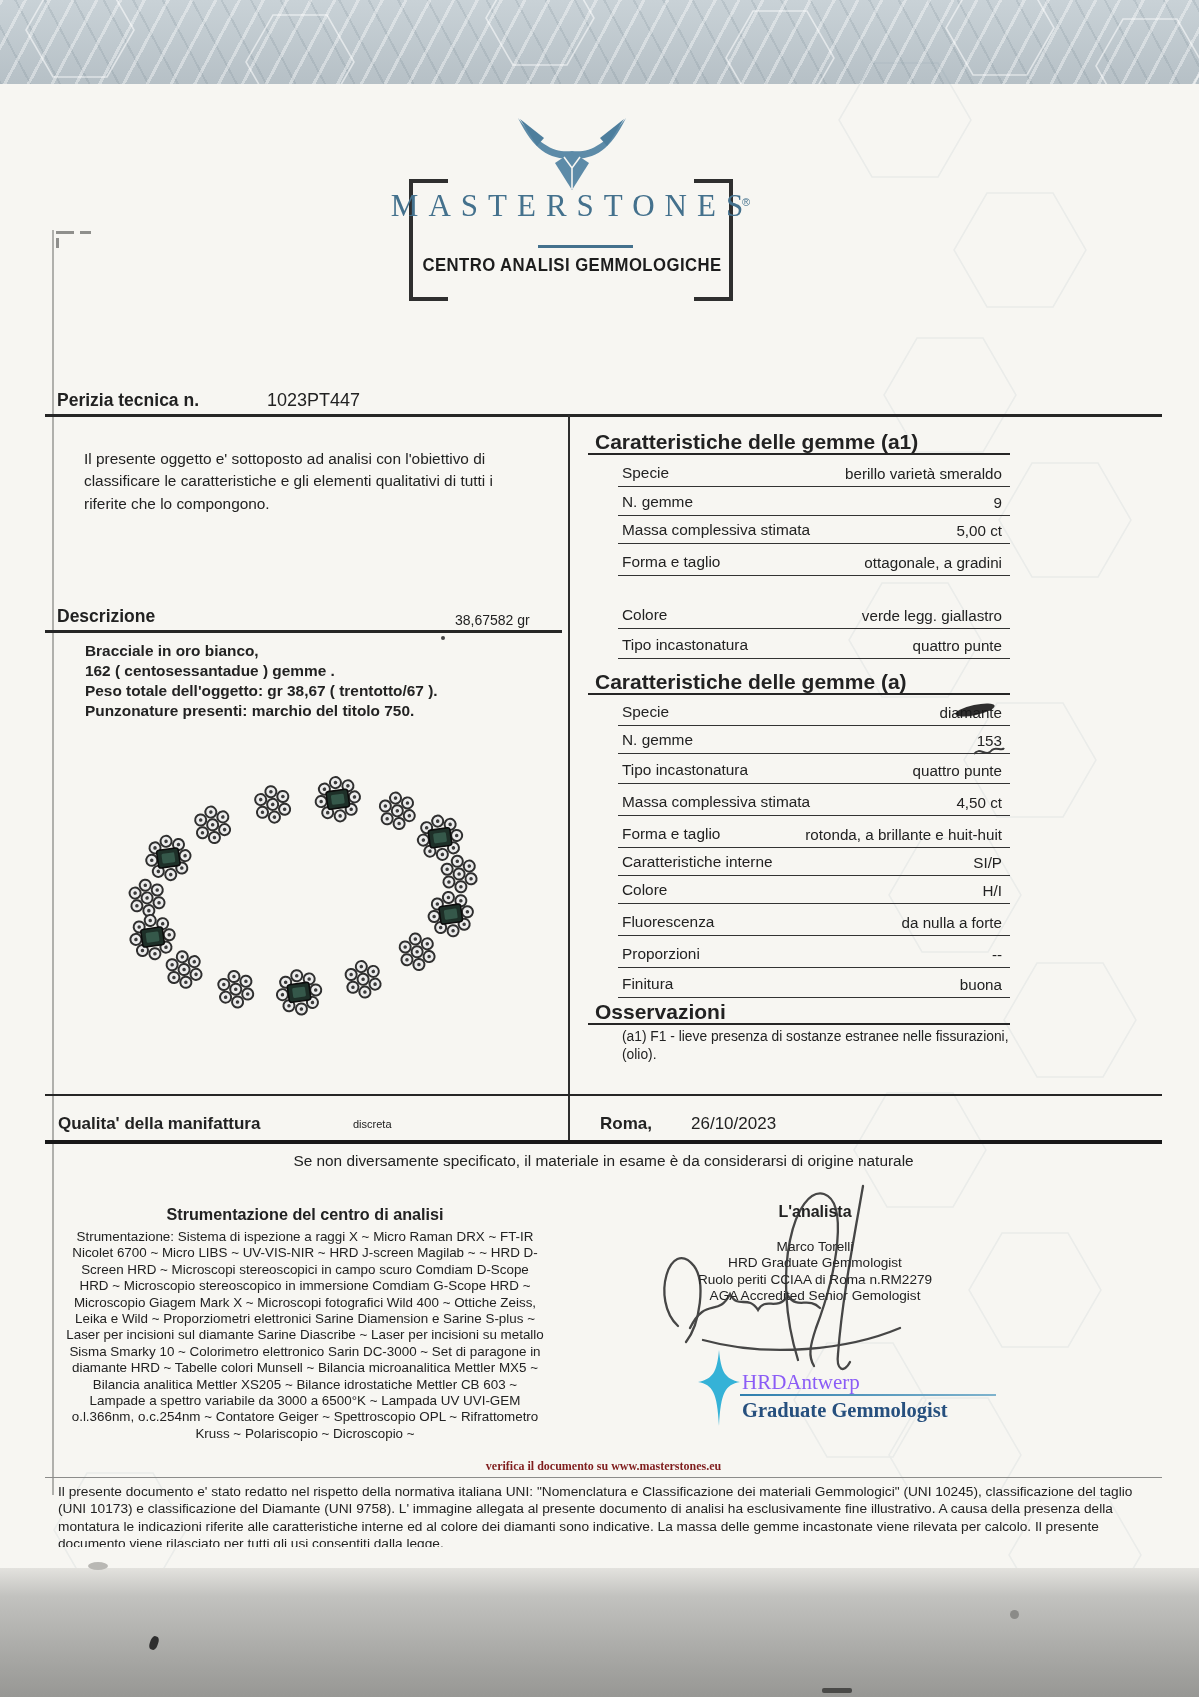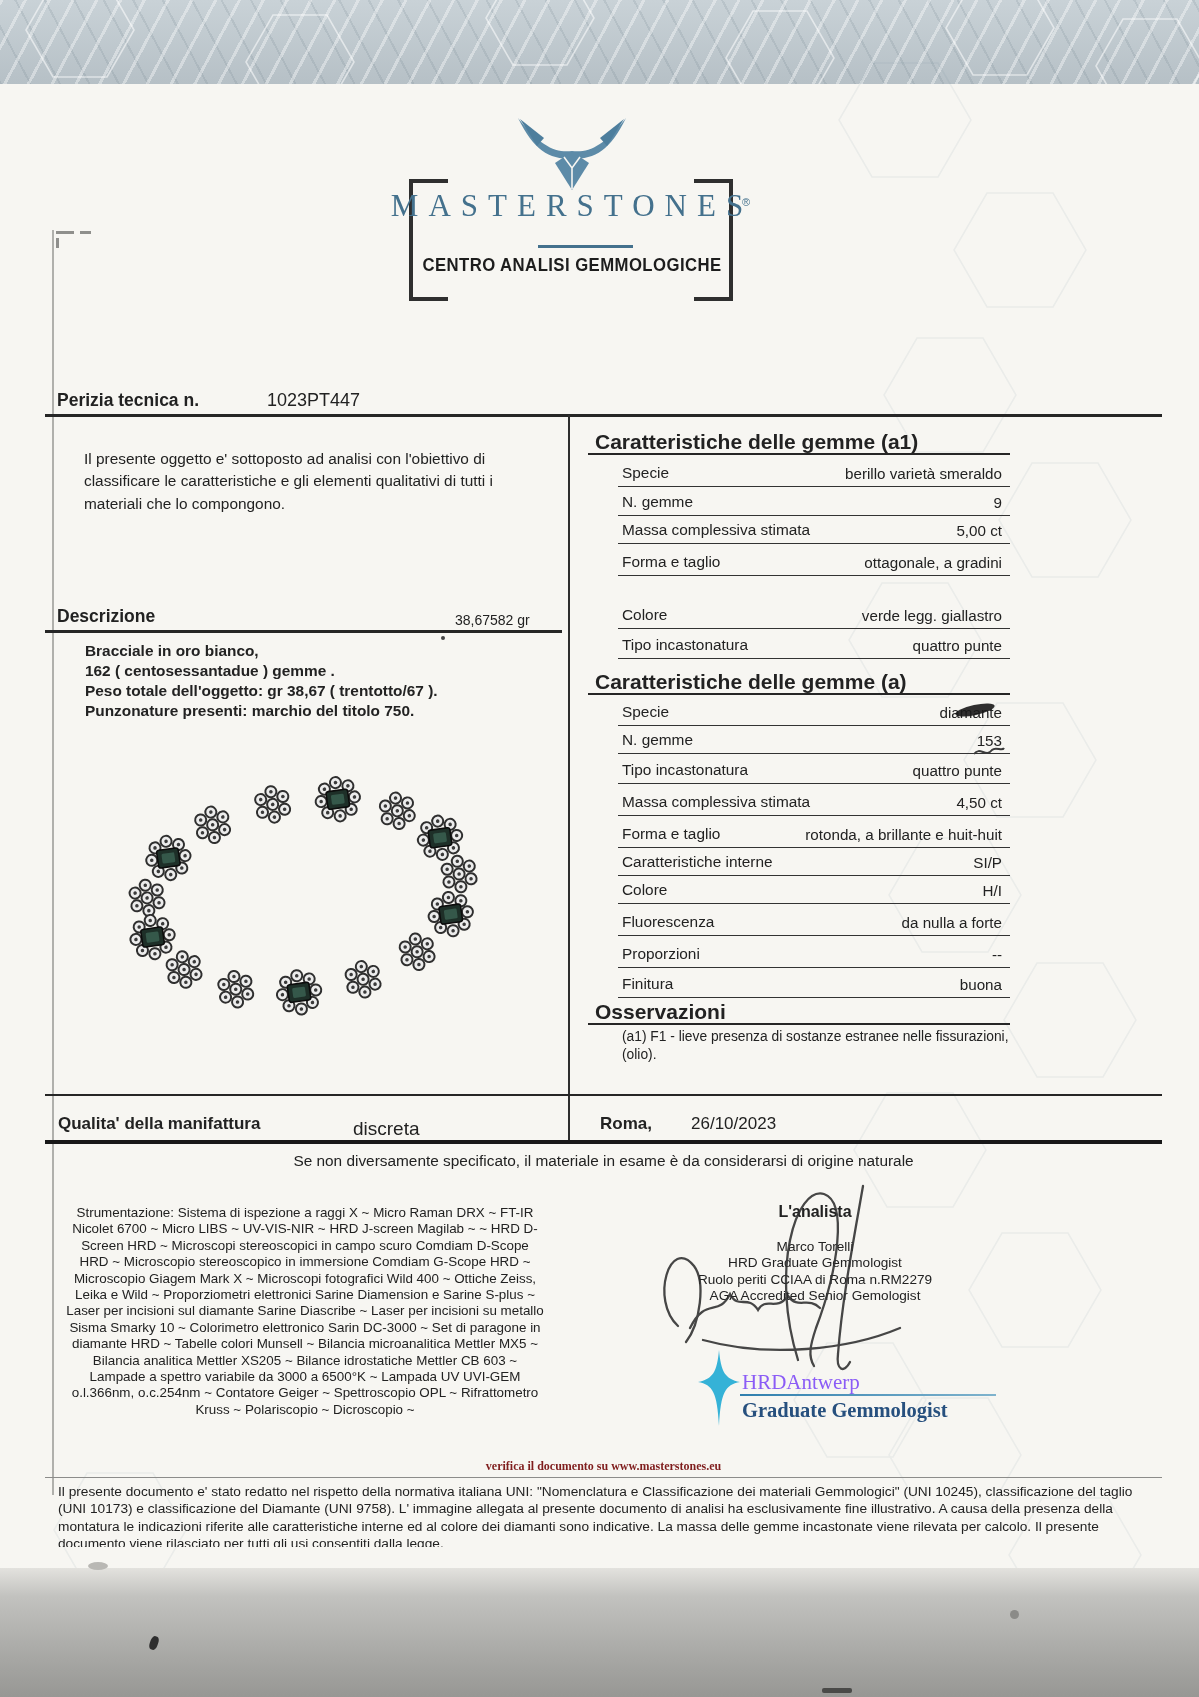--- a/index.html
+++ b/index.html
@@ -38,21 +38,21 @@
   
   .rhead{position:absolute;left:588px;width:422px;height:23px;border-bottom:2.2px solid #262626;
     font-size:21px;font-weight:bold;text-decoration:underline;}
   .rhead span{position:absolute;left:7px;top:0;}
   .rrow{position:absolute;left:618px;width:392px;height:23px;border-bottom:1.6px solid #333;}
   .rlabel{position:absolute;left:4px;top:1px;font-weight:normal;font-size:15.4px;white-space:nowrap;}
   .rvalue{position:absolute;left:130px;right:8px;top:2px;text-align:right;font-size:15.2px;white-space:nowrap;}
   .obs-text{position:absolute;left:622px;top:1028px;width:400px;font-size:13.8px;line-height:1.28;}
   
   .quality-label{position:absolute;left:58px;top:1114px;font-size:17px;font-weight:bold;}
-  .quality-value{position:absolute;left:353px;top:1118px;font-size:19px;}
+  .quality-value{position:absolute;left:353px;top:1118px;font-size:11px;}
   .city{position:absolute;left:600px;top:1114px;font-size:17px;font-weight:bold;}
   .date{position:absolute;left:691px;top:1114px;font-size:17px;}
   .origin-note{position:absolute;left:45px;top:1152px;width:1117px;text-align:center;font-size:15.4px;}
   
   .instr{position:absolute;left:65px;top:1205px;width:480px;text-align:center;}
   .instr-title{font-size:16.2px;font-weight:bold;margin-bottom:5px;}
   .instr-text{font-size:13.4px;line-height:16.4px;}
   
   .analyst{position:absolute;left:615px;top:1203px;width:400px;text-align:center;}
   .analyst-title{font-size:16px;font-weight:bold;margin-bottom:18px;}
@@ -132,21 +132,21 @@
   </svg>
   <div class="brand-name">MASTERSTONES</div>
   <div class="brand-reg">®</div>
   <div class="brand-underline"></div>
   <div class="brand-sub">CENTRO ANALISI GEMMOLOGICHE</div>
 
   <div class="report-label">Perizia tecnica  n.</div>
   <div class="report-number">1023PT447</div>
   <div class="hrule" style="left:45px;top:414px;width:1117px;height:2.5px;"></div>
 
-  <div class="intro">Il presente oggetto e' sottoposto ad analisi con l'obiettivo di classificare le caratteristiche e gli elementi qualitativi di tutti i materiali che lo compongono.</div>
+  <div class="intro">Il presente oggetto e' sottoposto ad analisi con l'obiettivo di classificare le caratteristiche e gli elementi qualitativi di tutti i riferite che lo compongono.</div>
 
   <div class="desc-label">Descrizione</div>
   <div class="desc-weight">38,67582 gr</div>
   <div class="hrule" style="left:45px;top:630px;width:517px;height:2.5px;"></div>
   <div class="speck" style="left:441px;top:636px;width:4px;height:4px;background:#444;border-radius:50%;"></div>
 
   <div class="desc-lines">
     <div>Bracciale in oro bianco,</div>
     <div>162 ( centosessantadue ) gemme .</div>
     <div>Peso totale dell'oggetto: gr 38,67 ( trentotto/67 ).</div>
@@ -289,20 +289,21 @@
   <div class="hrule" style="left:45px;top:1094px;width:1117px;height:2px;"></div>
   <div class="quality-label">Qualita' della manifattura</div>
   <div class="quality-value">discreta</div>
   <div class="city">Roma,</div>
   <div class="date">26/10/2023</div>
   <div class="hrule" style="left:45px;top:1140px;width:1117px;height:3.5px;background:#181818;"></div>
 
   <div class="origin-note">Se non diversamente specificato, il materiale in esame è da considerarsi di origine naturale</div>
 
   <div class="instr">
+    <div class="instr-title">Strumentazione del centro di analisi</div>
     <div class="instr-text">Strumentazione: Sistema di ispezione a raggi X ~ Micro Raman DRX ~ FT-IR Nicolet 6700 ~ Micro LIBS ~ UV-VIS-NIR ~ HRD J-screen Magilab ~  ~ HRD D-Screen HRD ~ Microscopi stereoscopici in campo scuro Comdiam D-Scope HRD ~ Microscopio stereoscopico in immersione Comdiam G-Scope HRD ~ Microscopio Giagem Mark X ~ Microscopi fotografici Wild 400 ~ Ottiche Zeiss, Leika e Wild ~ Proporziometri elettronici Sarine Diamension e Sarine S-plus ~ Laser per incisioni sul diamante Sarine Diascribe ~ Laser per incisioni su metallo Sisma Smarky 10 ~ Colorimetro elettronico Sarin DC-3000 ~ Set di paragone in diamante HRD ~ Tabelle colori Munsell ~ Bilancia microanalitica Mettler MX5 ~ Bilancia analitica Mettler XS205 ~ Bilance idrostatiche Mettler CB 603 ~ Lampade a spettro variabile da 3000 a 6500°K ~ Lampada UV UVI-GEM o.l.366nm, o.c.254nm ~ Contatore Geiger ~ Spettroscopio OPL ~ Rifrattometro Kruss ~ Polariscopio ~ Dicroscopio ~</div>
   </div>
 
   <div class="analyst">
     <div class="analyst-title">L'analista</div>
     <div class="analyst-lines">
       <div>Marco Torelli</div>
       <div>HRD Graduate Gemmologist</div>
       <div>Ruolo periti CCIAA di Roma n.RM2279</div>
       <div>AGA Accredited Senior Gemologist</div>

